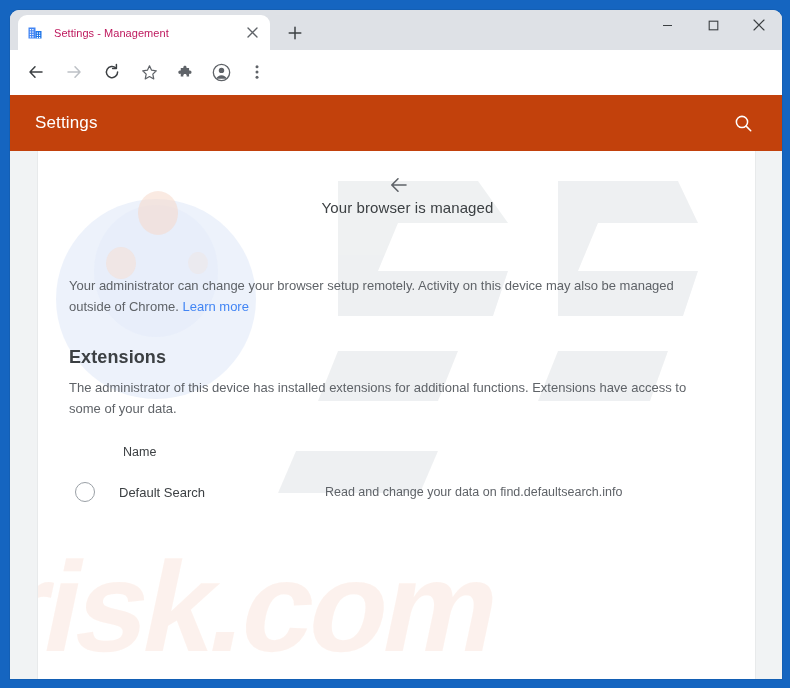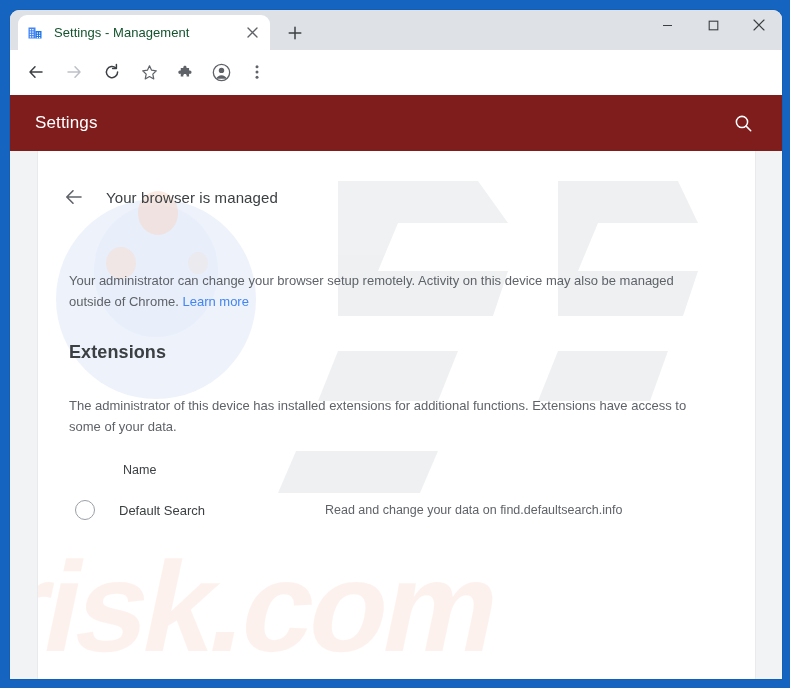--- a/index.html
+++ b/index.html
@@ -45,22 +45,22 @@
     padding: 0 9px;
   }
   .tab-favicon {
     width: 16px; height: 16px;
     margin-right: 11px;
     flex: 0 0 auto;
     display: block;
   }
   .tab-title {
     flex: 1 1 auto;
-    font-size: 13px;
-    color: #14532d;
+    font-size: 11px;
+    color: #be185d;
     white-space: nowrap;
     overflow: hidden;
     text-overflow: ellipsis;
     letter-spacing: 0.05px;
   }
   .tab-close {
     width: 18px; height: 18px;
     flex: 0 0 auto;
     display: flex; align-items: center; justify-content: center;
     border-radius: 50%;
@@ -141,21 +141,21 @@
     width: 30px; height: 30px;
     margin: 0 3px;
     display: flex; align-items: center; justify-content: center;
     border-radius: 50%;
     flex: 0 0 auto;
   }
 
   
   .settings-header {
     height: 56px;
-    background: #7f1d1d;
+    background: #c2410c;
     display: flex;
     align-items: center;
     justify-content: space-between;
     padding: 0 22px 0 25px;
   }
   .settings-title {
     color: #ffffff;
     font-size: 17px;
     letter-spacing: 0.15px;
   }
@@ -192,21 +192,22 @@
   .watermark {
     position: absolute;
     inset: 0;
     z-index: 1;
     pointer-events: none;
   }
 
   .page-head {
     display: flex;
     align-items: center;
-    padding: 32px 0 0 22px;
+    padding: 20px 0 0 22px;
+    flex-direction: column;
   }
   .back-arrow {
     width: 28px; height: 28px;
     display: flex; align-items: center; justify-content: center;
     margin-right: 18px;
     flex: 0 0 auto;
   }
   .page-title {
     font-size: 15px;
     color: #3c4043;
@@ -228,21 +229,21 @@
   .p-intro { margin-top: 59px; }
 
   .section-title {
     font-size: 18px;
     color: #3c4043;
     font-weight: 700;
     padding-left: 31px;
     margin-top: 30px;
     letter-spacing: 0.1px;
   }
-  .p-ext { margin-top: 32px; }
+  .p-ext { margin-top: 9px; }
 
   .ext-table {
     margin-top: 26px;
     padding-left: 31px;
   }
   .ext-row {
     display: flex;
     align-items: center;
   }
   .ext-row.header {

